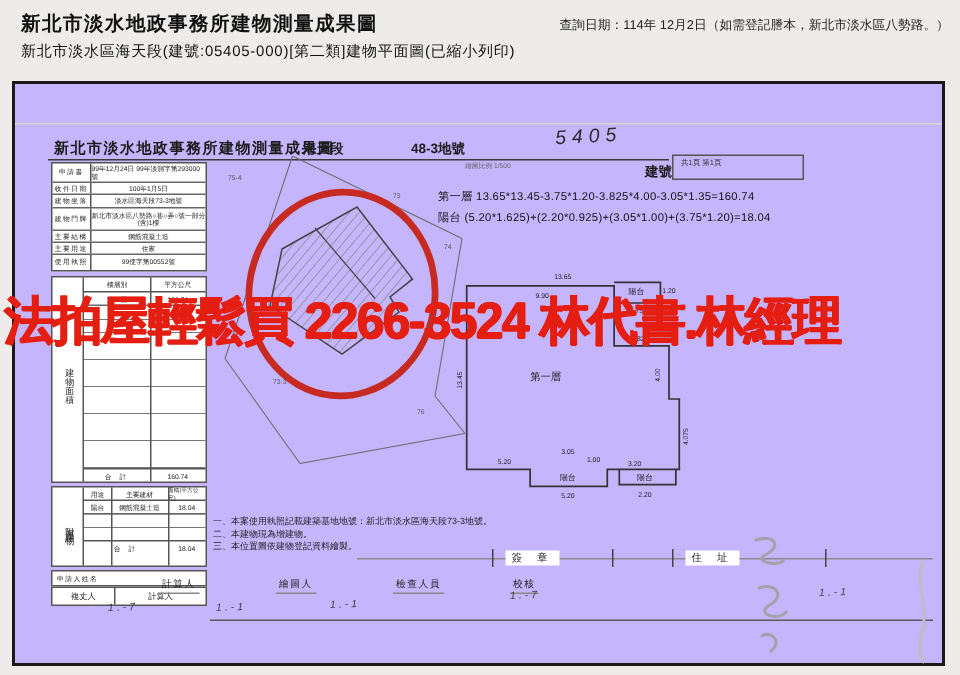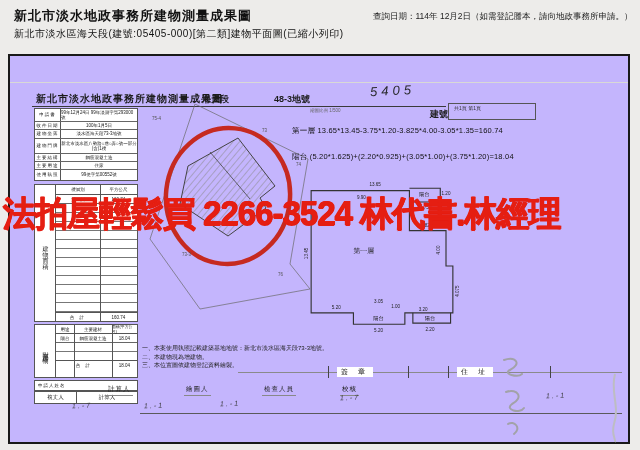--- a/index.html
+++ b/index.html
@@ -54,21 +54,21 @@
     letter-spacing:-1px;
     text-shadow:.6px 0 0 currentColor,-.6px 0 0 currentColor,0 .5px 0 currentColor;
     transform:scaleY(1.04);
   }
   svg text{font-family:"Liberation Sans","DejaVu Sans",sans-serif;}
 </style>
 </head>
 <body>
 
 <div class="abs hdr-title">新北市淡水地政事務所建物測量成果圖</div>
-<div class="abs hdr-date">查詢日期：114年 12月2日（如需登記謄本，請向地政事務所申請。）</div>
+<div class="abs hdr-date">查詢日期：114年 12月2日（如需登記謄本，新北市淡水區八勢路。）</div>
 <div class="abs hdr-sub">新北市淡水區海天段(建號:05405-000)[第二類]建物平面圖(已縮小列印)</div>
 
 <div id="doc" class="abs">
 
   <div class="abs faintline" style="left:0;top:26px;width:618px;"></div>
 
   <div class="abs f-title">新北市淡水地政事務所建物測量成果圖</div>
   <div class="abs f-sect">海天段</div>
   <div class="abs f-lot">48-3地號</div>
   <div class="abs f-hand">5405</div>
@@ -185,21 +185,21 @@
     <g fill="#555" font-size="4.5">
       <text x="12" y="16">75-4</text>
       <text x="122" y="28">73</text>
       <text x="156" y="62">74</text>
       <text x="42" y="152">73-3</text>
       <text x="138" y="172">76</text>
     </g>
   </svg>
 
   <div class="abs formula" style="left:282px;top:70px;">第一層 13.65*13.45-3.75*1.20-3.825*4.00-3.05*1.35=160.74</div>
-  <div class="abs formula" style="left:282px;top:96px;text-align:center;">陽台 (5.20*1.625)+(2.20*0.925)+(3.05*1.00)+(3.75*1.20)=18.04</div>
+  <div class="abs formula" style="left:282px;top:84px;text-align:center;">陽台 (5.20*1.625)+(2.20*0.925)+(3.05*1.00)+(3.75*1.20)=18.04</div>
 
   <svg class="abs" style="left:290px;top:122px;" width="180" height="160" viewBox="0 0 150 140">
     <g stroke="#333" stroke-width="1" fill="none">
       <path d="M6,11 L92,11 L92,46 L124,46 L124,77 L130,77 L130,118 L88,118 L88,128 L43,128 L43,118 L6,118 Z"></path>
       <path d="M92,9 L119,9 L119,21 L92,21"></path>
       <path d="M95,118 L95,127 L128,127 L128,118"></path>
     </g>
     <g fill="#222" font-size="4" text-anchor="middle">
       <text x="62" y="7">13.65</text>
       <text x="50" y="18">9.90</text>

